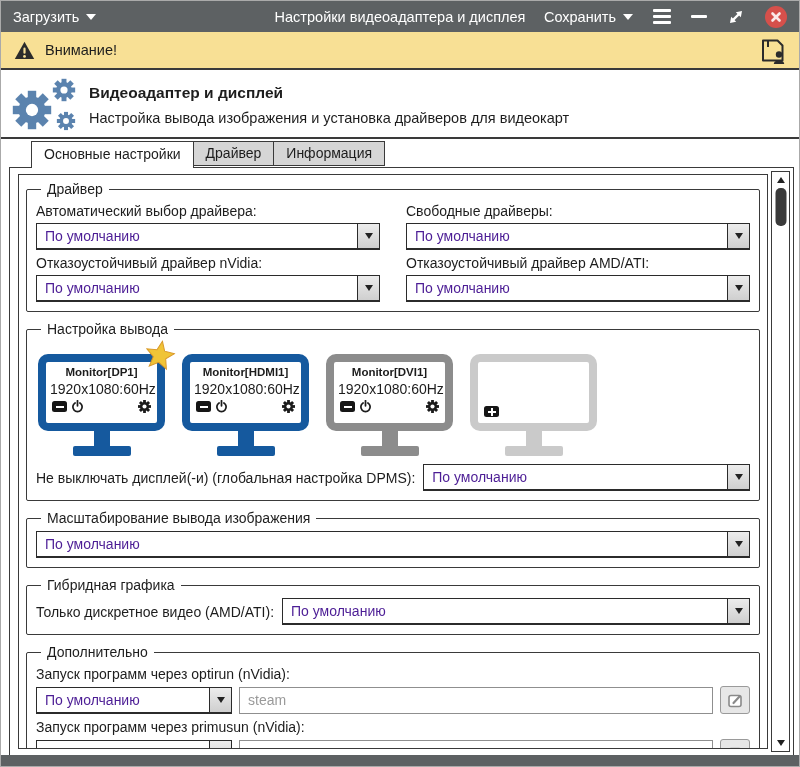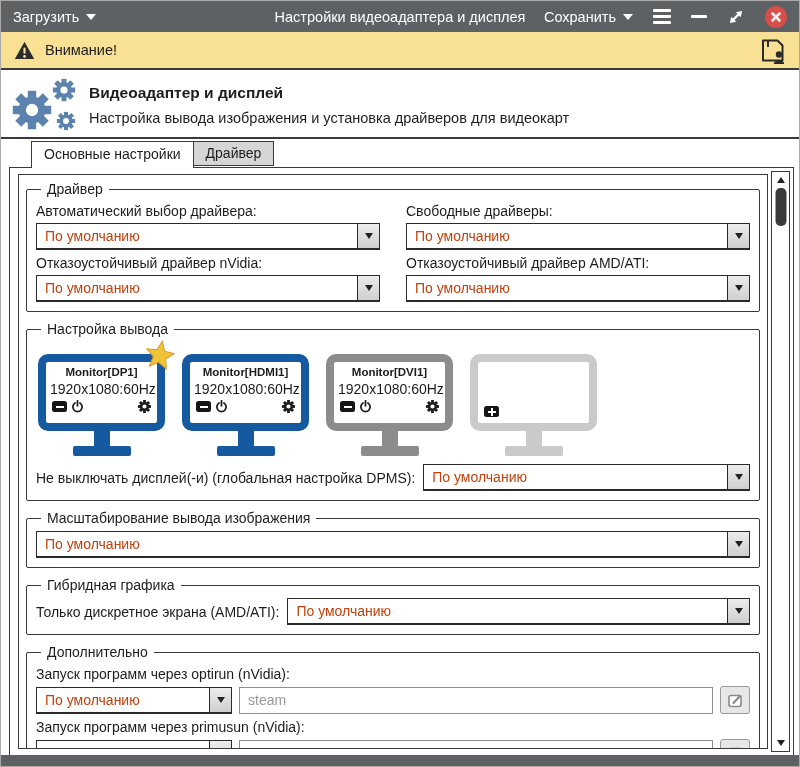--- a/index.html
+++ b/index.html
@@ -59,21 +59,21 @@
   .panel { position:absolute; left:8px; top:166px; width:785px; height:589px; border:1px solid #3a3a3a; background:#fff; }
   .viewport { position:absolute; left:8px; top:6px; width:750px; height:575px; border:1px solid #3a3a3a; padding:6px 7px; overflow:hidden; background:#fff; }
 
   .fs { border:1px solid #3a3a3a; border-radius:2px; margin-bottom:9px; padding:1px 9px 9px; }
   .fs legend { font-size:14px; color:#1d1d1d; padding:0 6px; margin-left:5px; }
   .field-label { font-size:14px; color:#1d1d1d; margin:5px 0 4px; }
 
   .grid2 { display:grid; grid-template-columns:1fr 1fr; column-gap:26px; }
 
   .combo { display:flex; align-items:stretch; height:27px; border:1px solid #2b2b2b; border-bottom-width:2px; background:#fff; }
-  .combo-text { flex:1; font-size:14px; color:#c2410c; padding:0 8px; display:flex; align-items:center; overflow:hidden; white-space:nowrap; }
+  .combo-text { flex:1; font-size:14px; color:#4c1d95; padding:0 8px; display:flex; align-items:center; overflow:hidden; white-space:nowrap; }
   .combo-btn { width:22px; border-left:1px solid #2b2b2b; background:linear-gradient(#ececec,#cfcfcf); display:flex; align-items:center; justify-content:center; }
   .tri-down { width:0; height:0; border-left:4.5px solid transparent; border-right:4.5px solid transparent; border-top:6px solid #222; }
   .tri-up { width:0; height:0; border-left:4.5px solid transparent; border-right:4.5px solid transparent; border-bottom:6px solid #222; }
 
   
   .monitors { display:flex; gap:17px; margin:16px 0 4px 2px; }
   .monitor { position:relative; width:127px;border-radius:14px; }
   .mon-frame { height:77px; border:8px solid; border-radius:10px; background:#fff; padding:2px 4px 0; }
   .mon-name { font-size:11.5px; font-weight:bold; text-align:center; color:#1c1c1c; line-height:14px; margin-top:1px; white-space:nowrap; }
   .mon-mode { font-size:14px; text-align:center; color:#1c1c1c; line-height:14px; margin-top:3px; }
@@ -192,20 +192,21 @@
           <use href="#gear" fill="#5b83ae" width="24" height="24" x="-12" y="-12"></use>
         </g>
     </svg>
     <div class="app-title">Видеоадаптер и дисплей</div>
     <div class="app-subtitle">Настройка вывода изображения и установка драйверов для видеокарт</div>
   </div>
 
   <div class="tabbar">
     <div class="tab active">Основные настройки</div>
     <div class="tab">Драйвер</div>
+    <div class="tab">Информация</div>
   </div>
 
   <div class="panel">
     <div class="viewport">
 
       <fieldset class="fs">
         <legend>Драйвер</legend>
         <div class="grid2">
           <div>
             <div class="field-label">Автоматический выбор драйвера:</div>
@@ -345,21 +346,21 @@
           <span class="combo-text">По умолчанию</span>
           <span class="combo-btn">
               <i class="tri-down"></i>
             </span>
         </div>
       </fieldset>
 
       <fieldset class="fs">
         <legend>Гибридная графика</legend>
         <div class="row-inline" style="margin-top:4px">
-          <div class="field-label">Только дискретное экрана (AMD/ATI):</div>
+          <div class="field-label">Только дискретное видео (AMD/ATI):</div>
           <div class="combo">
             <span class="combo-text">По умолчанию</span>
             <span class="combo-btn">
                 <i class="tri-down"></i>
               </span>
           </div>
         </div>
       </fieldset>
 
       <fieldset class="fs">

